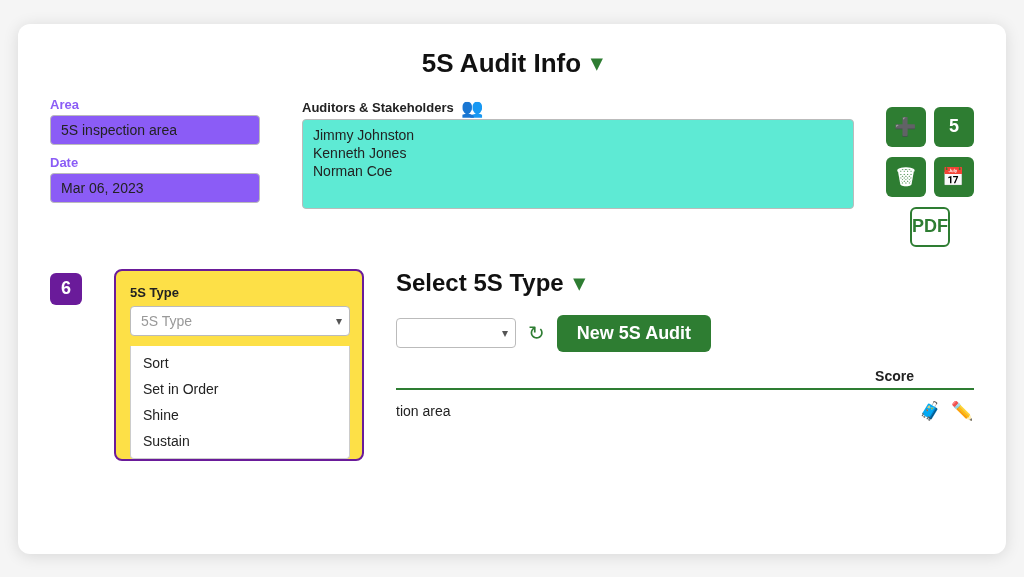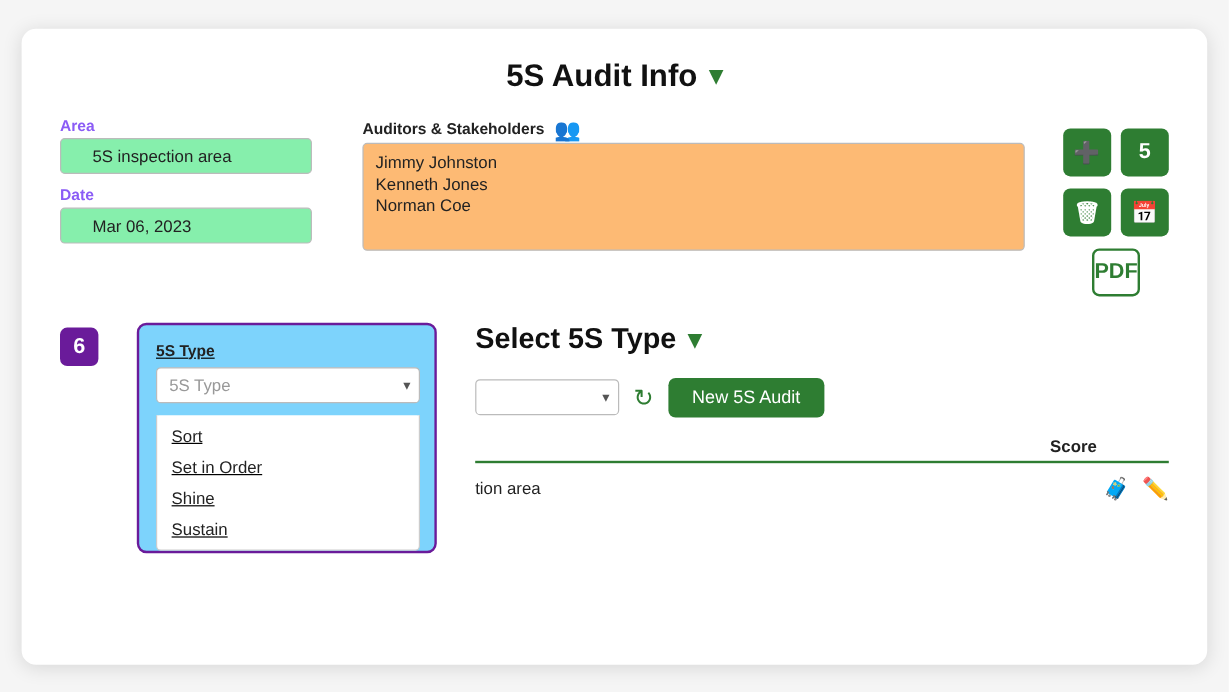--- a/index.html
+++ b/index.html
@@ -51,24 +51,24 @@
     }
     .field-label {
       font-size: 13px;
       font-weight: 600;
       color: #8b5cf6;
       margin-bottom: 3px;
     }
     .field-input {
       border: 1px solid #bbb;
       border-radius: 4px;
-      padding: 6px 26px;
-      font-size: 14px;
-      color: #222;
-      background: #86efac;
+      padding: 6px 10px;
+      font-size: 14px;
+      color: #222;
+      background: #8b5cf6;
       width: 210px;
     }
     .middle-col {
       display: flex;
       flex-direction: column;
       gap: 22px;
       flex: 1;
     }
     .auditors-label {
       font-size: 13px;
@@ -81,21 +81,21 @@
     .auditors-icon {
       color: #2e7d32;
       font-size: 18px;
     }
     .auditors-list {
       border: 1px solid #bbb;
       border-radius: 4px;
       padding: 6px 10px;
       font-size: 14px;
       color: #222;
-      background: #fdba74;
+      background: #5eead4;
       height: 90px;
       overflow-y: auto;
       min-width: 280px;
     }
     .auditors-list div {
       padding: 1px 0;
     }
     .files-section {
       margin-top: 6px;
     }
@@ -167,22 +167,21 @@
       font-size: 18px;
       font-weight: bold;
       flex-shrink: 0;
       margin-top: 4px;
     }
     .five-s-type-box {
       border: 2.5px solid #6a1b9a;
       border-radius: 8px;
       padding: 14px 2px 0 14px;
       min-width: 250px;
-      background: #7dd3fc;
-      text-decoration: underline;
+      background: #fde047;
     }
     .five-s-type-label {
       font-size: 13px;
       font-weight: 600;
       color: #222;
       margin-bottom: 6px;
     }
     .select-wrapper {
       position: relative;
       width: 220px;
@@ -273,22 +272,22 @@
       color: #2e7d32;
       font-size: 20px;
       cursor: pointer;
     }
     .new-audit-btn {
       background: #2e7d32;
       color: #fff;
       border: none;
       border-radius: 6px;
       padding: 8px 20px;
-      font-size: 15px;
-      font-weight: 400;
+      font-size: 18px;
+      font-weight: 700;
       cursor: pointer;
     }
     .score-header {
       display: flex;
       justify-content: flex-end;
       padding-right: 60px;
       border-bottom: 2px solid #2e7d32;
       padding-bottom: 4px;
       margin-bottom: 6px;
     }

